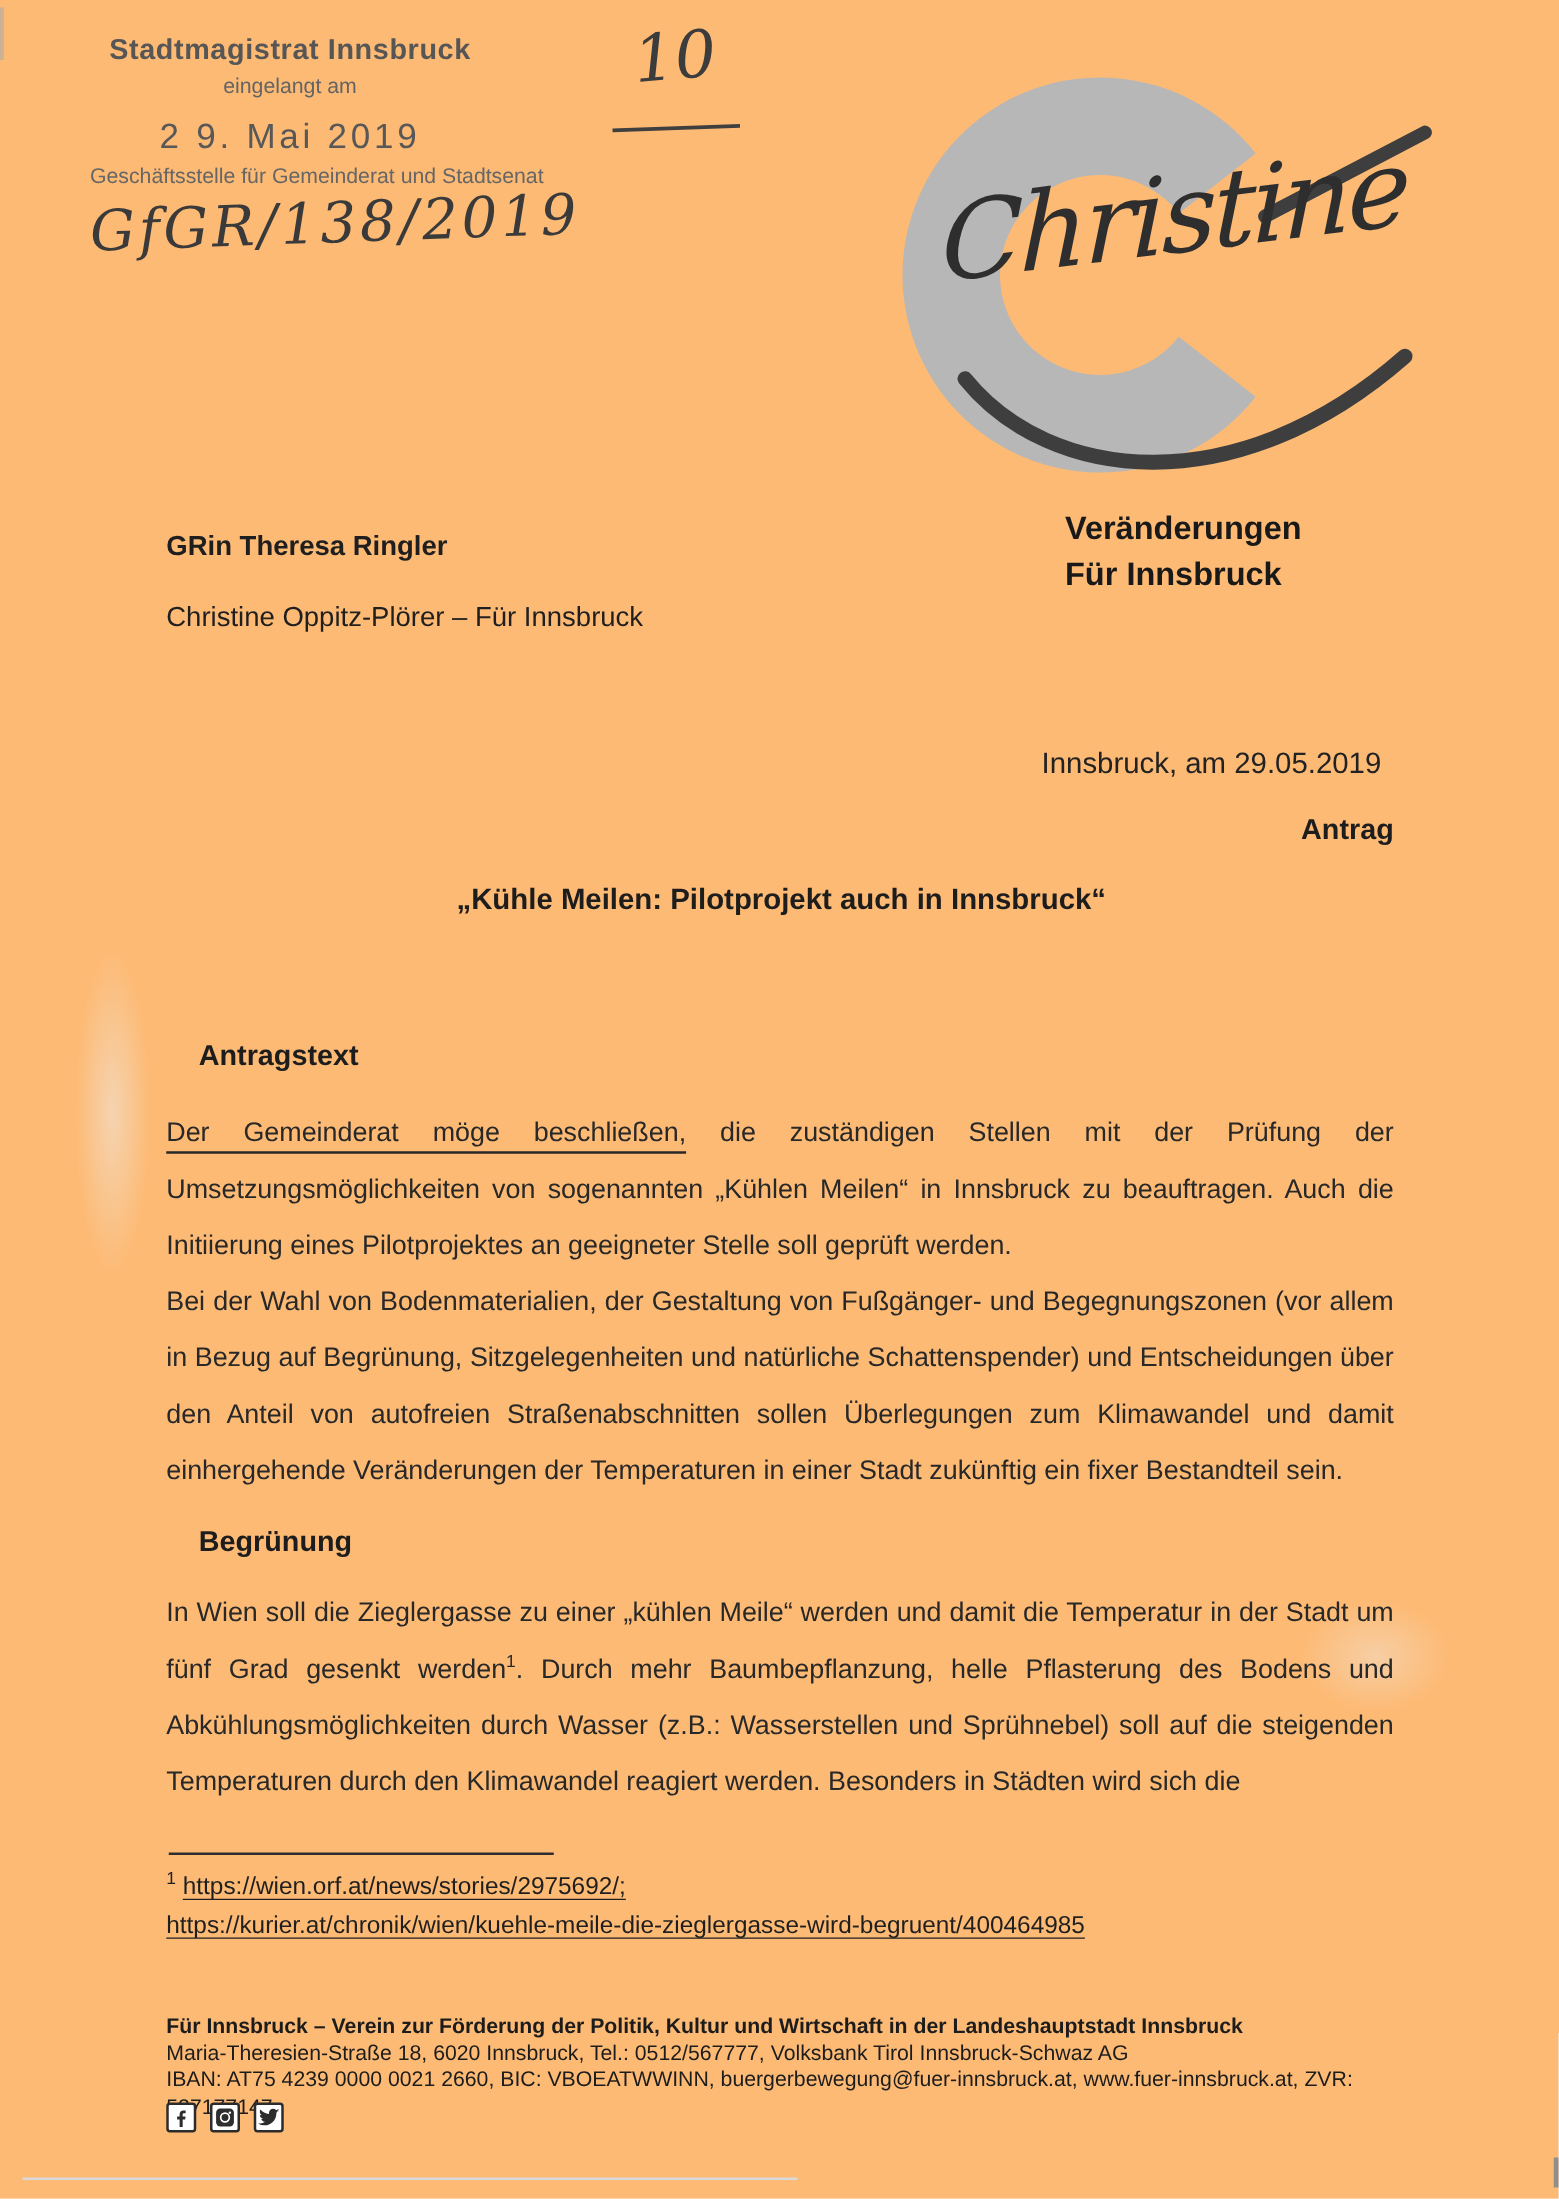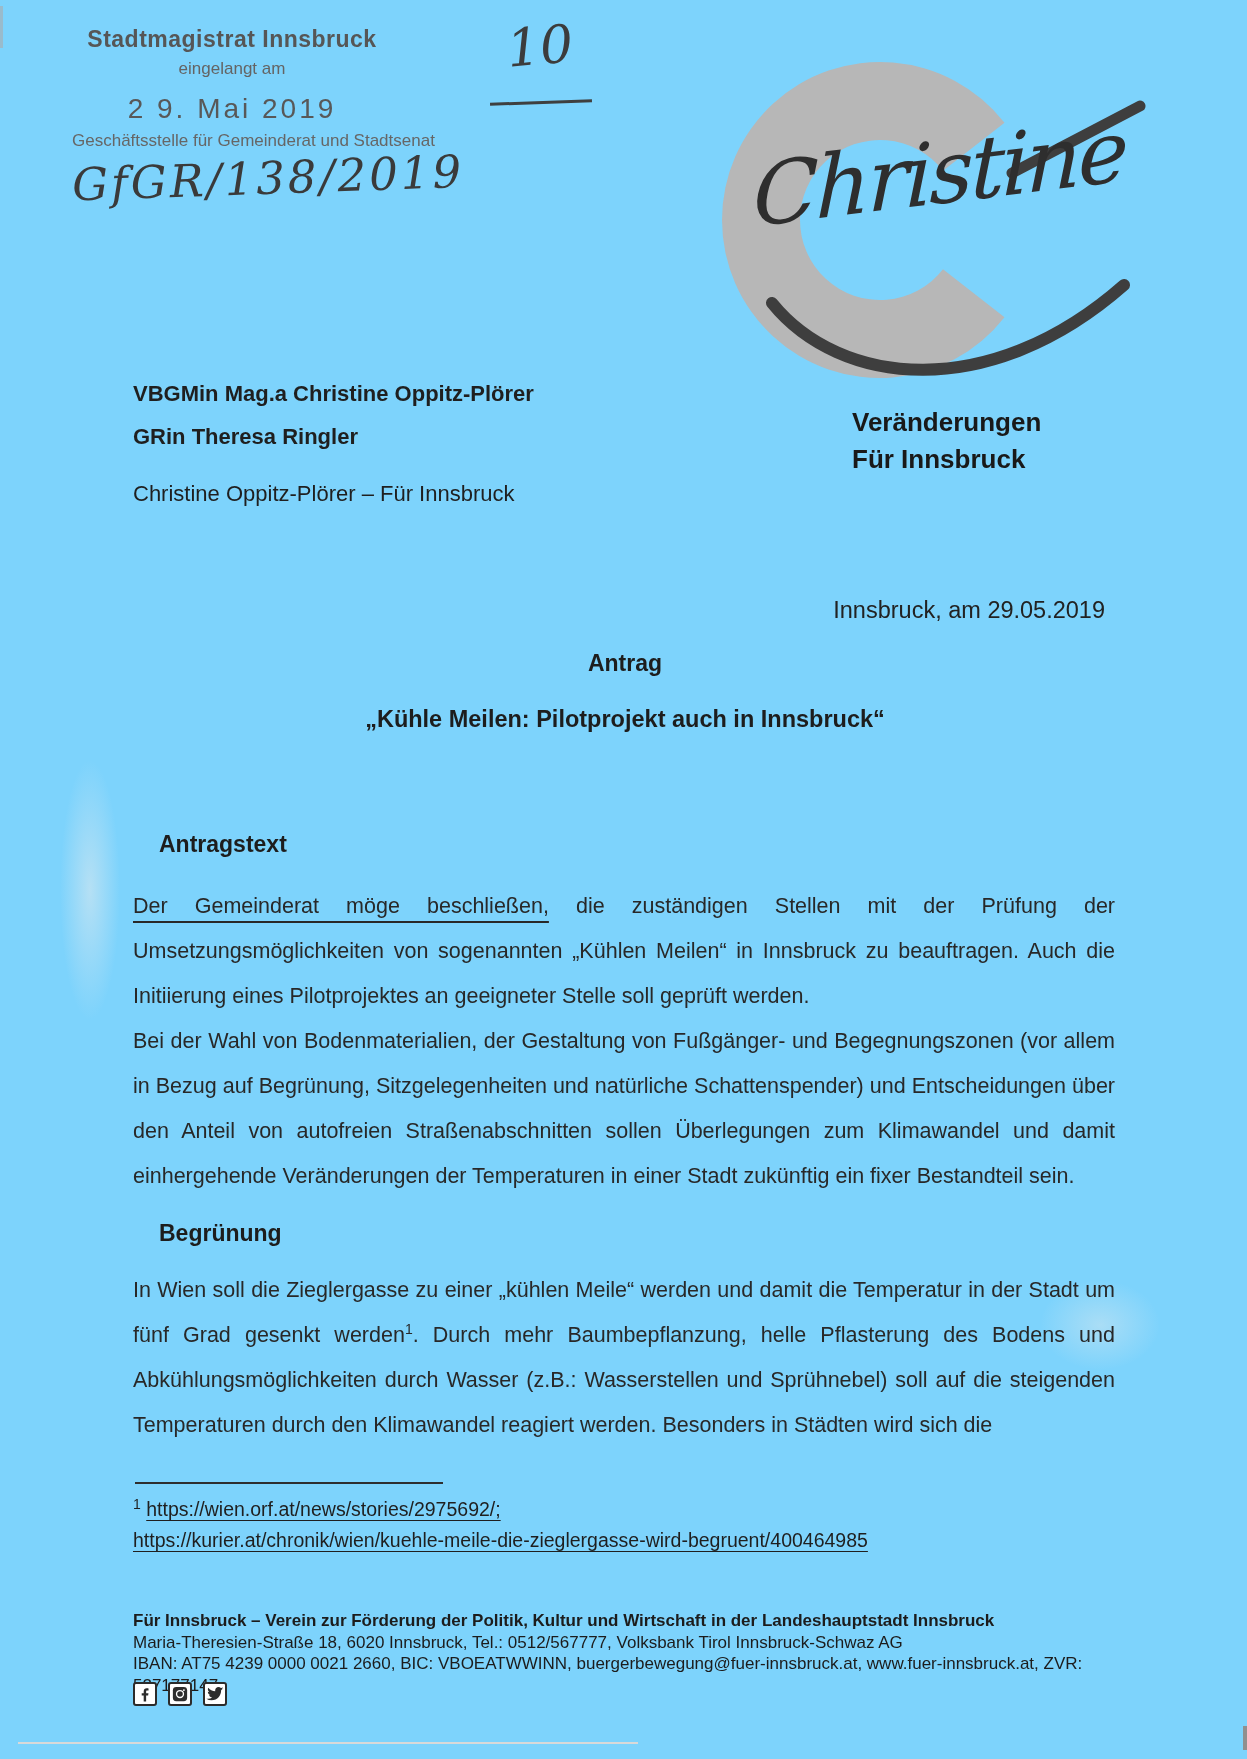--- a/index.html
+++ b/index.html
@@ -1,19 +1,19 @@
 <!DOCTYPE html>
 <html><head>
 <meta charset="utf-8">
 <style>
   html, body { margin: 0; padding: 0; background: #ffffff; }
   .page {
     position: relative;
     width: 1247px; height: 1759px;
-    background: #7dd3fc;
+    background: #fdba74;
     font-family: "Liberation Sans", sans-serif;
     color: #2b2b2b;
     overflow: hidden;
   }
   
   .stamp { position: absolute; left: 72px; top: 26px; width: 320px; text-align: center; color: #5a5a5a; }
   .stamp-org { font-size: 23px; font-weight: 700; letter-spacing: 0.5px; color: #565656; }
   .stamp-received { font-size: 17px; margin-top: 6px; color: #646464; }
   .stamp-date { font-size: 28px; margin-top: 14px; letter-spacing: 3px; color: #585858; text-align: center; }
   .stamp-office { font-size: 17px; margin-top: 6px; white-space: nowrap; color: #666666; }
@@ -35,21 +35,21 @@
   .wordmark { position: absolute; left: 852px; top: 404px; font-size: 26px; font-weight: 700;
     color: #191919; line-height: 37px; }
   
   .recip { position: absolute; left: 133px; font-size: 22px; color: #1f1f1f; }
   .recip.b { font-weight: 700; }
   
   .dateline { position: absolute; left: 135px; top: 597px; width: 970px; text-align: right;
     font-size: 23.5px; color: #222; }
   .center-h { position: absolute; left: 135px; width: 980px; text-align: center;
     font-weight: 700; color: #1d1d1d; }
-  .h-antrag { top: 650px; font-size: 23px; }
+  .h-antrag { top: 650px; font-size: 23px; text-align: right; }
   .h-title  { top: 706px; font-size: 23.5px; }
   .side-h { position: absolute; left: 133px; font-weight: 700; font-size: 23px; color: #1d1d1d; margin-left: 26px; }
   
   .para { position: absolute; left: 133px; width: 982px; font-size: 21.5px; line-height: 45px;
     text-align: justify; color: #282828; }
   .para .u { text-decoration: underline; text-decoration-thickness: 2px; text-underline-offset: 8px; }
   .para sup, .fn sup { font-size: 14px; line-height: 0; }
   
   .fn-sep { position: absolute; left: 135px; top: 1482px; width: 308px; height: 2px; background: #2e2e2e; }
   .fn { position: absolute; left: 133px; top: 1494px; width: 990px; font-size: 19.5px;
@@ -97,21 +97,20 @@
       <path d="M322 118 L450 51" fill="none" stroke="#3e3e3e" stroke-width="11" stroke-linecap="round"></path>
     </svg>
     <span class="signature">Christine</span>
   </div>
 
   <div class="wordmark">
     <div>Veränderungen</div>
     <div>Für Innsbruck</div>
   </div>
 
-  <div class="recip b" style="top:381px">VBGMin Mag.a Christine Oppitz-Plörer</div>
   <div class="recip b" style="top:424px">GRin Theresa Ringler</div>
   <div class="recip" style="top:481px">Christine Oppitz-Plörer – Für Innsbruck</div>
 
   <div class="dateline">Innsbruck, am 29.05.2019</div>
 
   <div class="center-h h-antrag">Antrag</div>
   <div class="center-h h-title">„Kühle Meilen: Pilotprojekt auch in Innsbruck“</div>
 
   <div class="side-h" style="top:831px">Antragstext</div>
 

